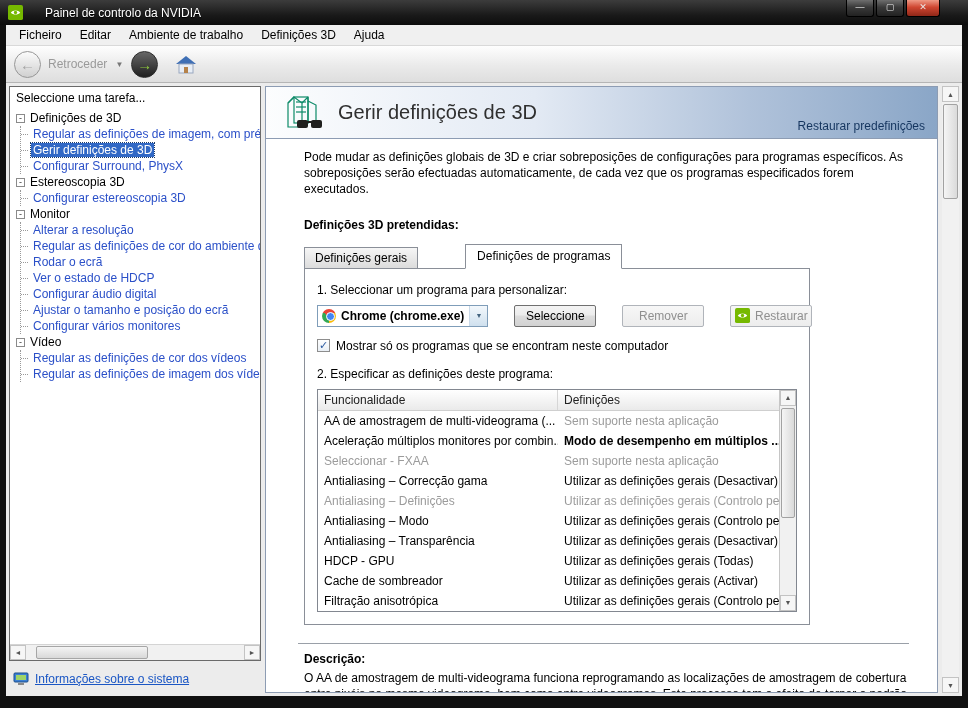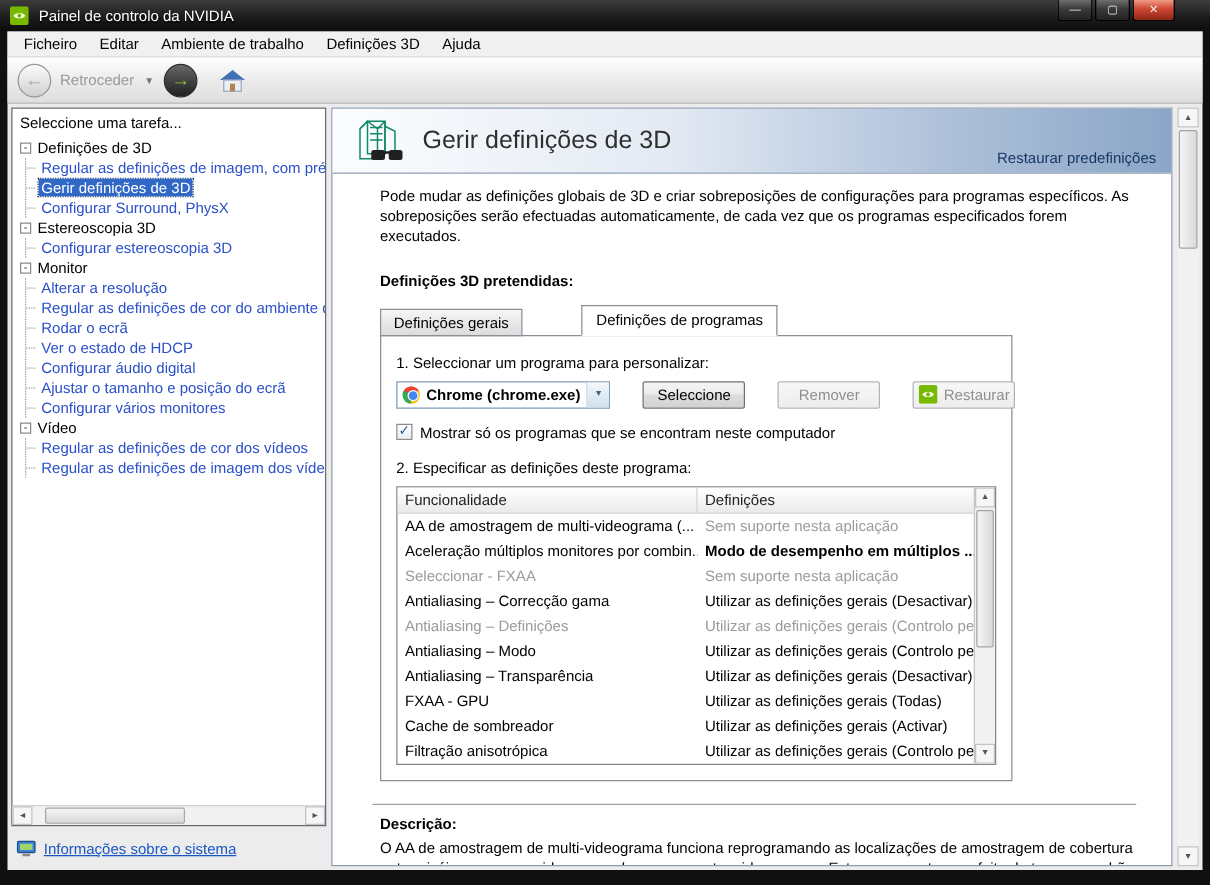--- a/index.html
+++ b/index.html
@@ -2,21 +2,21 @@
 <html style="--nvidia-green: #76b900; --selection-blue: #3168c5; --link-blue: #2b50c8;"><head>
 <meta charset="utf-8">
 <style>
   * { margin:0; padding:0; box-sizing:border-box; }
   html,body { background:#333; }
   body { font-family:"Liberation Sans","DejaVu Sans",sans-serif; font-size:12px; color:#000; }
 
   .window { width:968px; height:708px; background:#101010; display:flex; flex-direction:column; overflow:hidden; position:relative; }
 
   
-  .titlebar { height:25px; display:flex; align-items:center; gap:8px; padding:0 8px; background:linear-gradient(#3c3c3c,#1a1a1a 60%,#0c0c0c); color:#fff; position:relative; flex:0 0 auto; }
+  .titlebar { height:25px; display:flex; align-items:center; gap:22px; padding:0 8px; background:linear-gradient(#3c3c3c,#1a1a1a 60%,#0c0c0c); color:#fff; position:relative; flex:0 0 auto; }
   .titlebar-title { font-size:12px; text-shadow:0 1px 1px #000; }
   .win-buttons { position:absolute; top:0; right:28px; display:flex; gap:2px; }
   .win-btn { width:28px; height:17px; border:1px solid #000; border-top:none; border-radius:0 0 3px 3px; background:linear-gradient(#6e6e6e,#3a3a3a 45%,#222); color:#e8e8e8; font-size:9px; line-height:15px; text-align:center; cursor:pointer; }
   .win-btn.close { width:34px; background:linear-gradient(#ef9a86,#cf4631 45%,#8f2718); }
 
   
   .frame { flex:1; margin:0 6px 12px 6px; background:#ececec; display:flex; flex-direction:column; min-height:0; }
 
   .menubar { height:21px; background:#f0f0f0; border-bottom:1px solid #d9d9d9; display:flex; align-items:center; padding-left:4px; flex:0 0 auto; }
   .menu-item { padding:2px 9px; cursor:default; }
@@ -361,21 +361,21 @@
                     </div>
                     <div class="t-row">
                       <div class="t-cell feature">Antialiasing – Modo</div>
                       <div class="t-cell value">Utilizar as definições gerais (Controlo pela ...</div>
                     </div>
                     <div class="t-row">
                       <div class="t-cell feature">Antialiasing – Transparência</div>
                       <div class="t-cell value">Utilizar as definições gerais (Desactivar)</div>
                     </div>
                     <div class="t-row">
-                      <div class="t-cell feature">FXAA - GPU</div>
+                      <div class="t-cell feature">HDCP - GPU</div>
                       <div class="t-cell value">Utilizar as definições gerais (Todas)</div>
                     </div>
                     <div class="t-row">
                       <div class="t-cell feature">Cache de sombreador</div>
                       <div class="t-cell value">Utilizar as definições gerais (Activar)</div>
                     </div>
                     <div class="t-row">
                       <div class="t-cell feature">Filtração anisotrópica</div>
                       <div class="t-cell value">Utilizar as definições gerais (Controlo pela ...</div>
                     </div>

